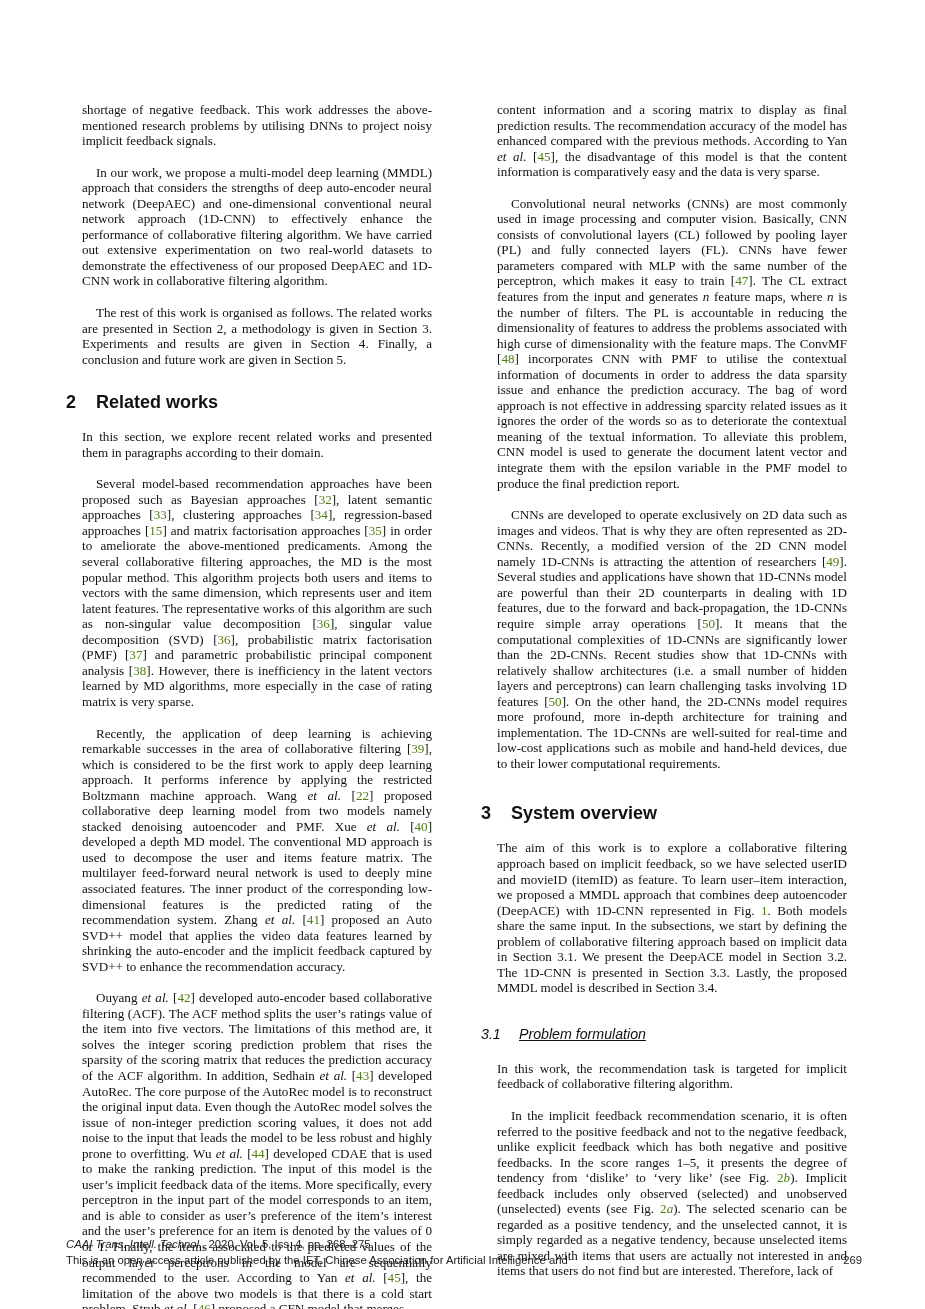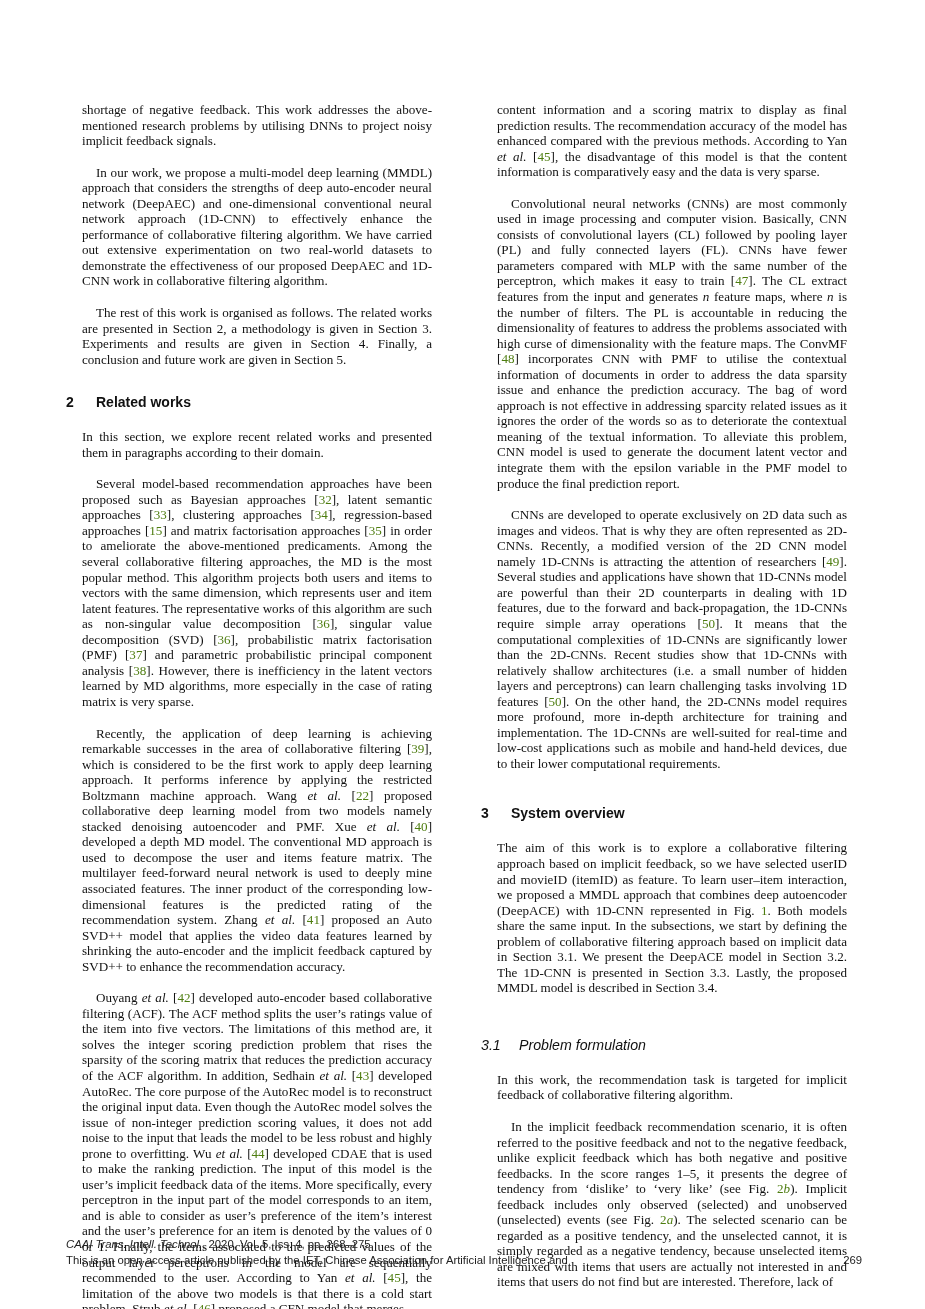--- a/index.html
+++ b/index.html
@@ -4,21 +4,21 @@
 <style>
   html, body { margin: 0; padding: 0; background: #ffffff; }
   body { width: 925px; height: 1309px; position: relative; overflow: hidden; color: #111; }
   .col { position: absolute; top: 86px; width: 382px; font-family: "Liberation Serif", serif; font-size: 13.1px; line-height: 15.55px; text-align: justify; hyphens: none; }
   .col.left { left: 66px; }
   .col.right { left: 481px; }
   p { margin: 16px; text-indent: 0; }
   p.ind { text-indent: 14px; }
   p.noind { text-indent: 0; }
   .ref { color: #4d7c0f; }
-  .h2 { font-family: "Liberation Sans", sans-serif; font-weight: bold; font-size: 14px; margin: 26px 0 18px 0; line-height: 18px; }
+  .h2 { font-family: "Liberation Sans", sans-serif; font-weight: bold; font-size: 18px; margin: 26px 0 18px 0; line-height: 18px; }
   .h2 .num { display: inline-block; width: 30px; }
   .h3 { font-family: "Liberation Sans", sans-serif; font-style: italic; font-size: 14.2px; margin: 28px 0 18px 0; line-height: 17px; }
   .h3 .num { display: inline-block; width: 38px; }
   .footer { position: absolute; left: 66px; top: 1237px; width: 796px; font-family: "Liberation Sans", sans-serif; font-size: 11.3px; line-height: 15.5px; color: #222; }
   .footer .journal { font-style: italic; }
   .pagenum { position: absolute; right: 0; top: 15.5px; }
   em { font-style: italic; }
 </style>
 </head>
 <body>
@@ -47,21 +47,21 @@
   <p class="ind"><span>Convolutional neural networks (CNNs) are most commonly used in image processing and computer vision. Basically, CNN consists of convolutional layers (CL) followed by pooling layer (PL) and fully connected layers (FL). CNNs have fewer parameters compared with MLP with the same number of the perceptron, which makes it easy to train [</span><span class="ref">47</span><span>]. The CL extract features from the input and generates </span><em>n</em><span> feature maps, where </span><em>n</em><span> is the number of filters. The PL is accountable in reducing the dimensionality of features to address the problems associated with high curse of dimensionality with the feature maps. The ConvMF [</span><span class="ref">48</span><span>] incorporates CNN with PMF to utilise the contextual information of documents in order to address the data sparsity issue and enhance the prediction accuracy. The bag of word approach is not effective in addressing sparcity related issues as it ignores the order of the words so as to deteriorate the contextual meaning of the textual information. To alleviate this problem, CNN model is used to generate the document latent vector and integrate them with the epsilon variable in the PMF model to produce the final prediction report.</span></p>
 
   <p class="ind"><span>CNNs are developed to operate exclusively on 2D data such as images and videos. That is why they are often represented as 2D-CNNs. Recently, a modified version of the 2D CNN model namely 1D-CNNs is attracting the attention of researchers [</span><span class="ref">49</span><span>]. Several studies and applications have shown that 1D-CNNs model are powerful than their 2D counterparts in dealing with 1D features, due to the forward and back-propagation, the 1D-CNNs require simple array operations [</span><span class="ref">50</span><span>]. It means that the computational complexities of 1D-CNNs are significantly lower than the 2D-CNNs. Recent studies show that 1D-CNNs with relatively shallow architectures (i.e. a small number of hidden layers and perceptrons) can learn challenging tasks involving 1D features [</span><span class="ref">50</span><span>]. On the other hand, the 2D-CNNs model requires more profound, more in-depth architecture for training and implementation. The 1D-CNNs are well-suited for real-time and low-cost applications such as mobile and hand-held devices, due to their lower computational requirements.</span></p>
 
   <div class="h2" style="margin-top:33px;">
     <span class="num">3</span><span>System overview</span>
   </div>
 
   <p class="noind"><span>The aim of this work is to explore a collaborative filtering approach based on implicit feedback, so we have selected userID and movieID (itemID) as feature. To learn user–item interaction, we proposed a MMDL approach that combines deep autoencoder (DeepACE) with 1D-CNN represented in Fig. </span><span class="ref">1</span><span>. Both models share the same input. In the subsections, we start by defining the problem of collaborative filtering approach based on implicit data in Section 3.1. We present the DeepACE model in Section 3.2. The 1D-CNN is presented in Section 3.3. Lastly, the proposed MMDL model is described in Section 3.4.</span></p>
 
-  <div class="h3" style="margin-top:41px;">
+  <div class="h3" style="margin-top:30px;text-decoration:underline;">
     <span class="num">3.1</span><span>Problem formulation</span>
   </div>
 
   <p class="noind">In this work, the recommendation task is targeted for implicit feedback of collaborative filtering algorithm.</p>
 
   <p class="ind"><span>In the implicit feedback recommendation scenario, it is often referred to the positive feedback and not to the negative feedback, unlike explicit feedback which has both negative and positive feedbacks. In the score ranges 1–5, it presents the degree of tendency from ‘dislike’ to ‘very like’ (see Fig. </span><span class="ref"><span>2</span><em>b</em></span><span>). Implicit feedback includes only observed (selected) and unobserved (unselected) events (see Fig. </span><span class="ref"><span>2</span><em>a</em></span><span>). The selected scenario can be regarded as a positive tendency, and the unselected cannot, it is simply regarded as a negative tendency, because unselected items are mixed with items that users are actually not interested in and items that users do not find but are interested. Therefore, lack of</span></p>
 </div>
 
 <div class="footer">
   <div><span class="journal">CAAI Trans. Intell. Technol.</span><span>, 2020, Vol. 5, Iss. 4, pp. 268–275</span></div>

